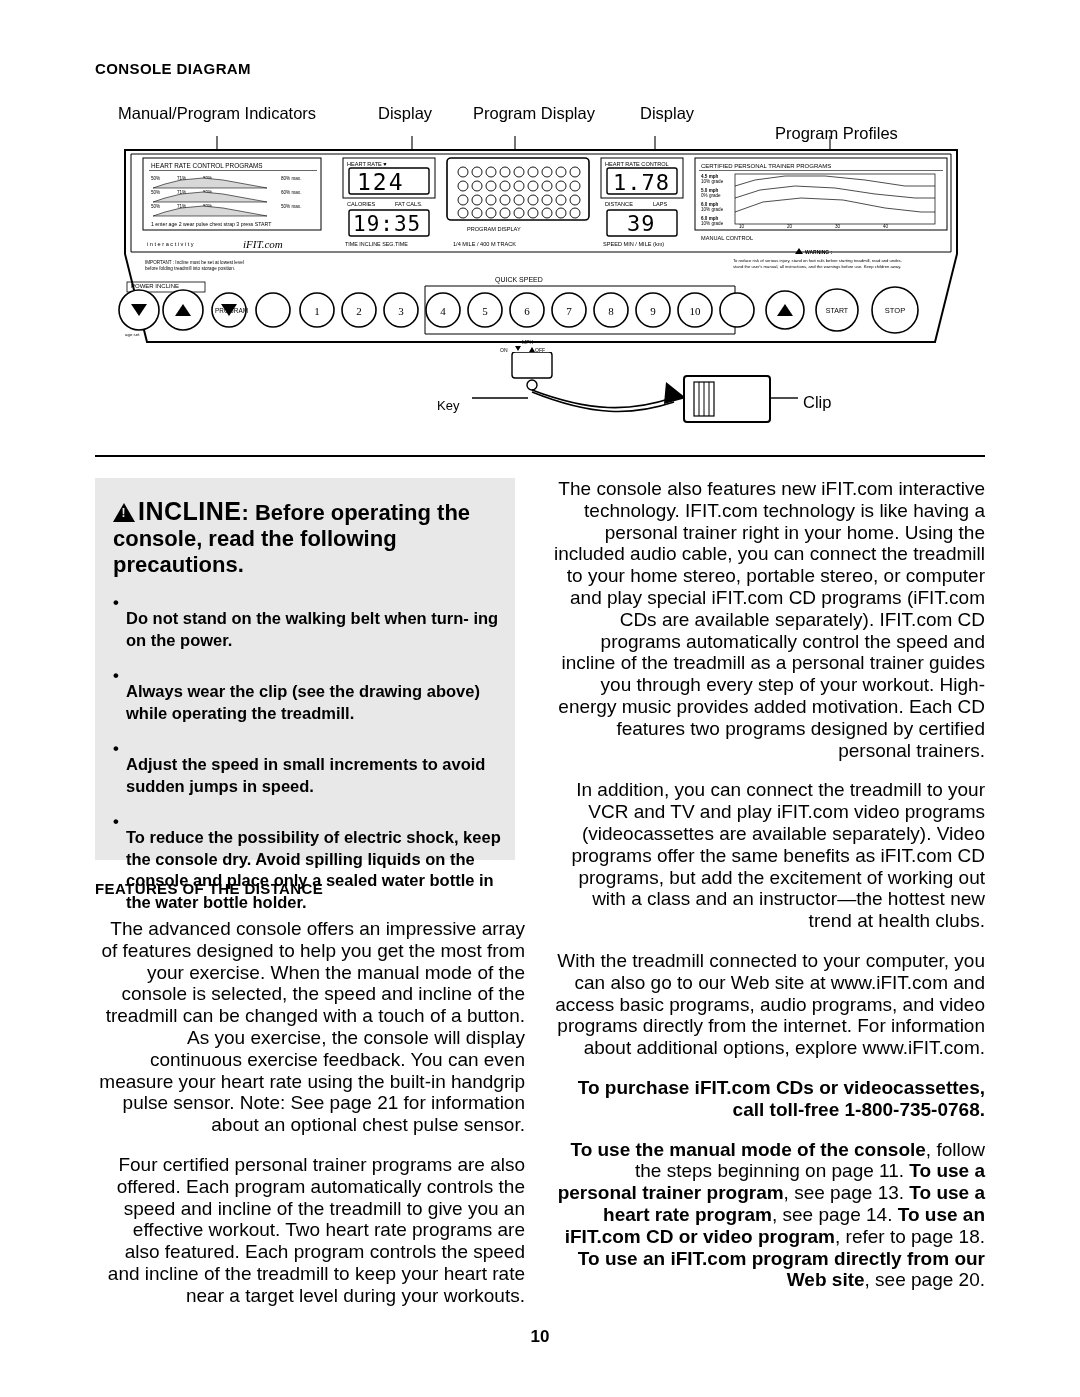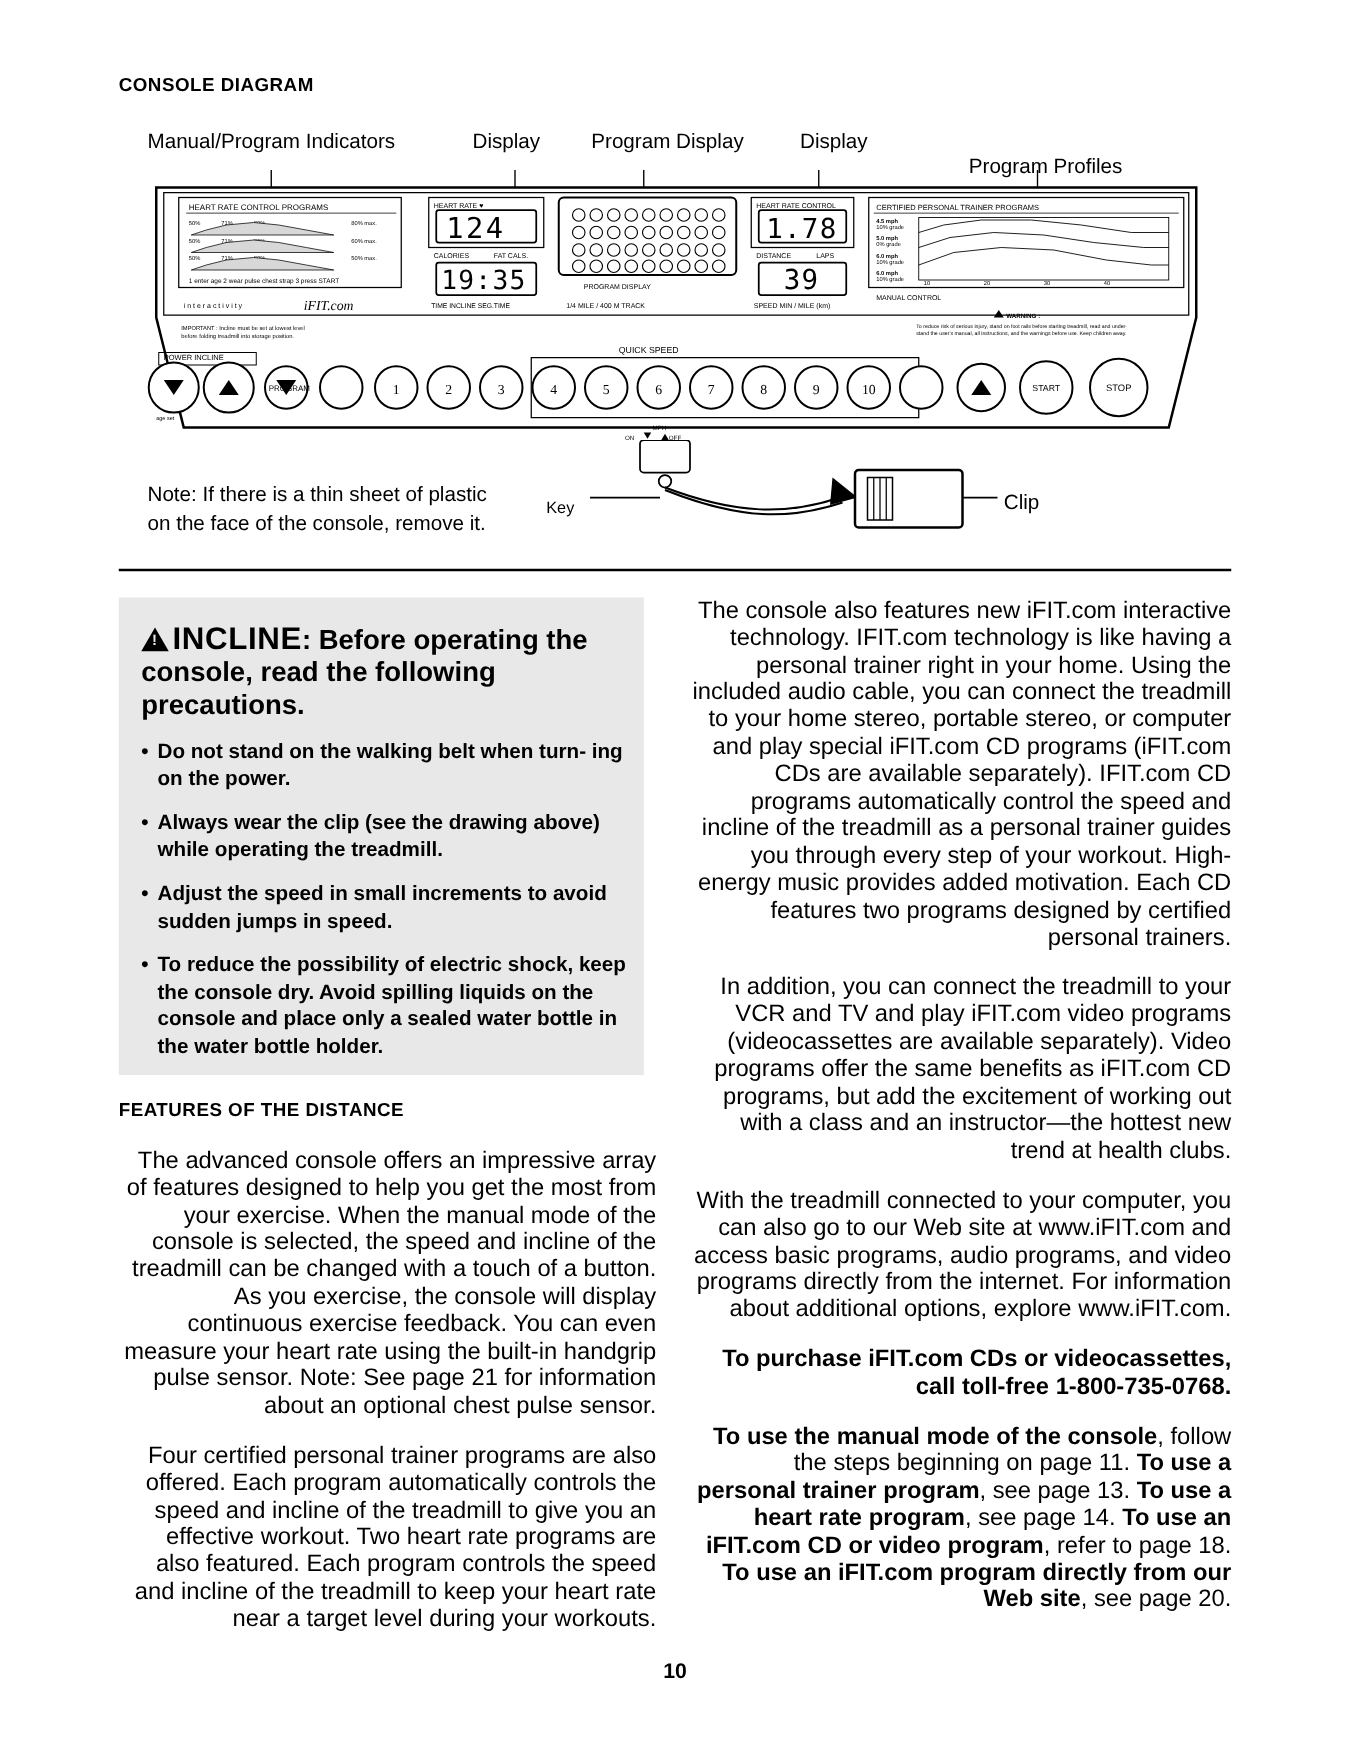--- a/index.html
+++ b/index.html
@@ -84,21 +84,21 @@
     left:-2.5px; top:4px;
     color:#e8e8e8;
     font-size:12px;
     font-weight:bold;
     line-height:12px;
   }
   .caution-head .big { font-size:25px; letter-spacing:0.5px; }
   .bullets { margin-top:14px; }
   .bullet { margin-bottom:14px; display:flex; }
   .bullet .dot { width:13px; flex:0 0 13px; }
-  .bullet .btxt { flex:1; }
+  .bullet .btxt { flex:1;margin-top:16px; }
 
   
   #features-title { left:95px; top:880px; }
   .body-col {
     position:absolute;
     font-size:19px;
     line-height:21.8px;
     text-align:right;
   }
   #left-col { left:95px; top:918px; width:430px; }
@@ -330,22 +330,20 @@
     <path d="M226 30 L246 46 L224 52" fill="#000"></path>
     <rect x="244" y="24" width="86" height="46" rx="3" fill="#fff" stroke="#000" stroke-width="2"></rect>
     <rect x="254" y="30" width="20" height="34" fill="#fff" stroke="#000" stroke-width="1.2"></rect>
     <line x1="259" y1="30" x2="259" y2="64" stroke="#000" stroke-width="1"></line>
     <line x1="264" y1="30" x2="264" y2="64" stroke="#000" stroke-width="1"></line>
     <line x1="269" y1="30" x2="269" y2="64" stroke="#000" stroke-width="1"></line>
     <line x1="32" y1="46" x2="88" y2="46" stroke="#000" stroke-width="1.4"></line>
     <line x1="330" y1="46" x2="358" y2="46" stroke="#000" stroke-width="1.4"></line>
   </svg>
 
-  <div id="note-text">Note: If there is a thin sheet of plastic
-on the face of the console, remove it.</div>
   <div id="key-label">Key</div>
   <div id="clip-label">Clip</div>
 
   <hr class="rule">
 
   <div id="caution-box"></div>
   <div id="caution-inner">
     <div class="caution-head">
       <span class="warn-tri"></span><span class="big">INCLINE</span><span>: Before operating the console, read the following precautions.</span>
     </div>

